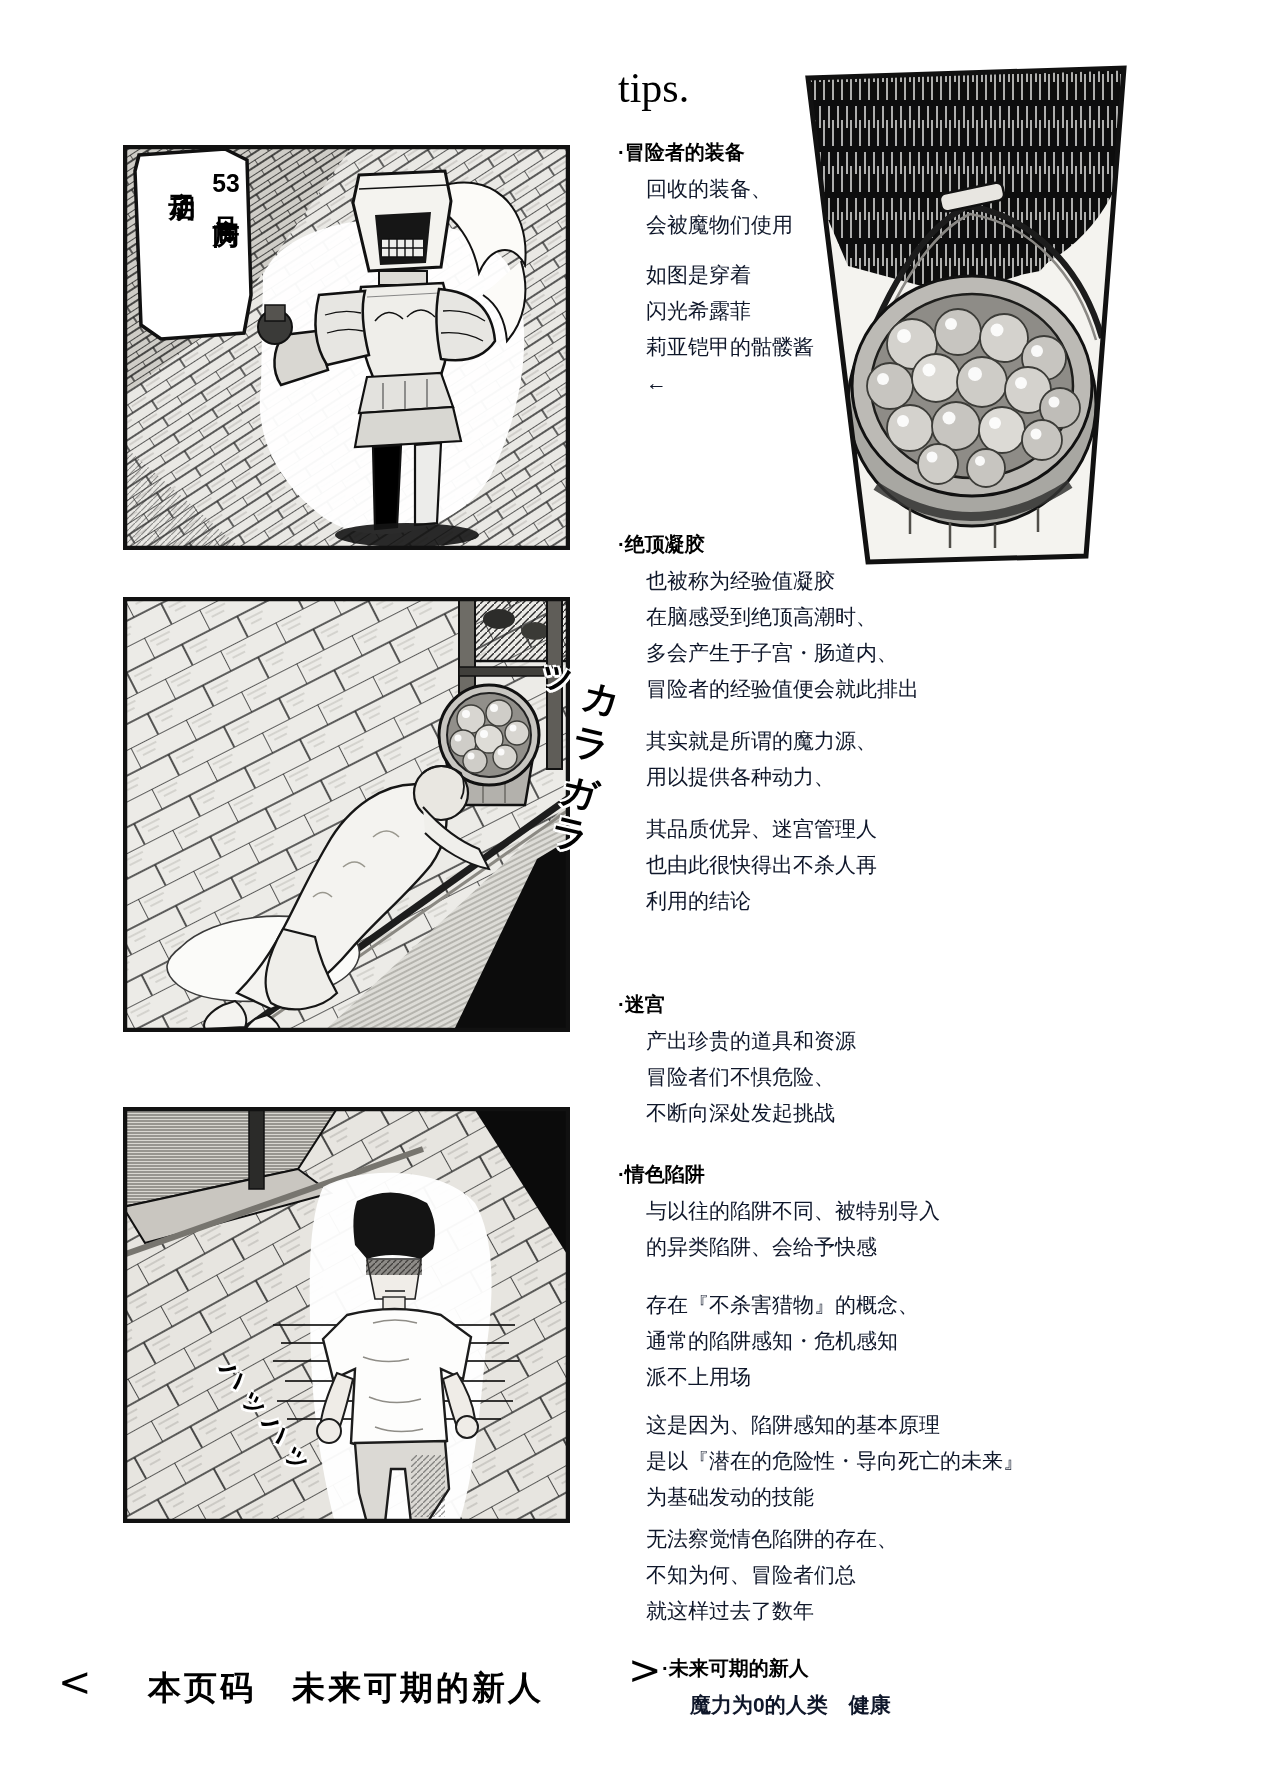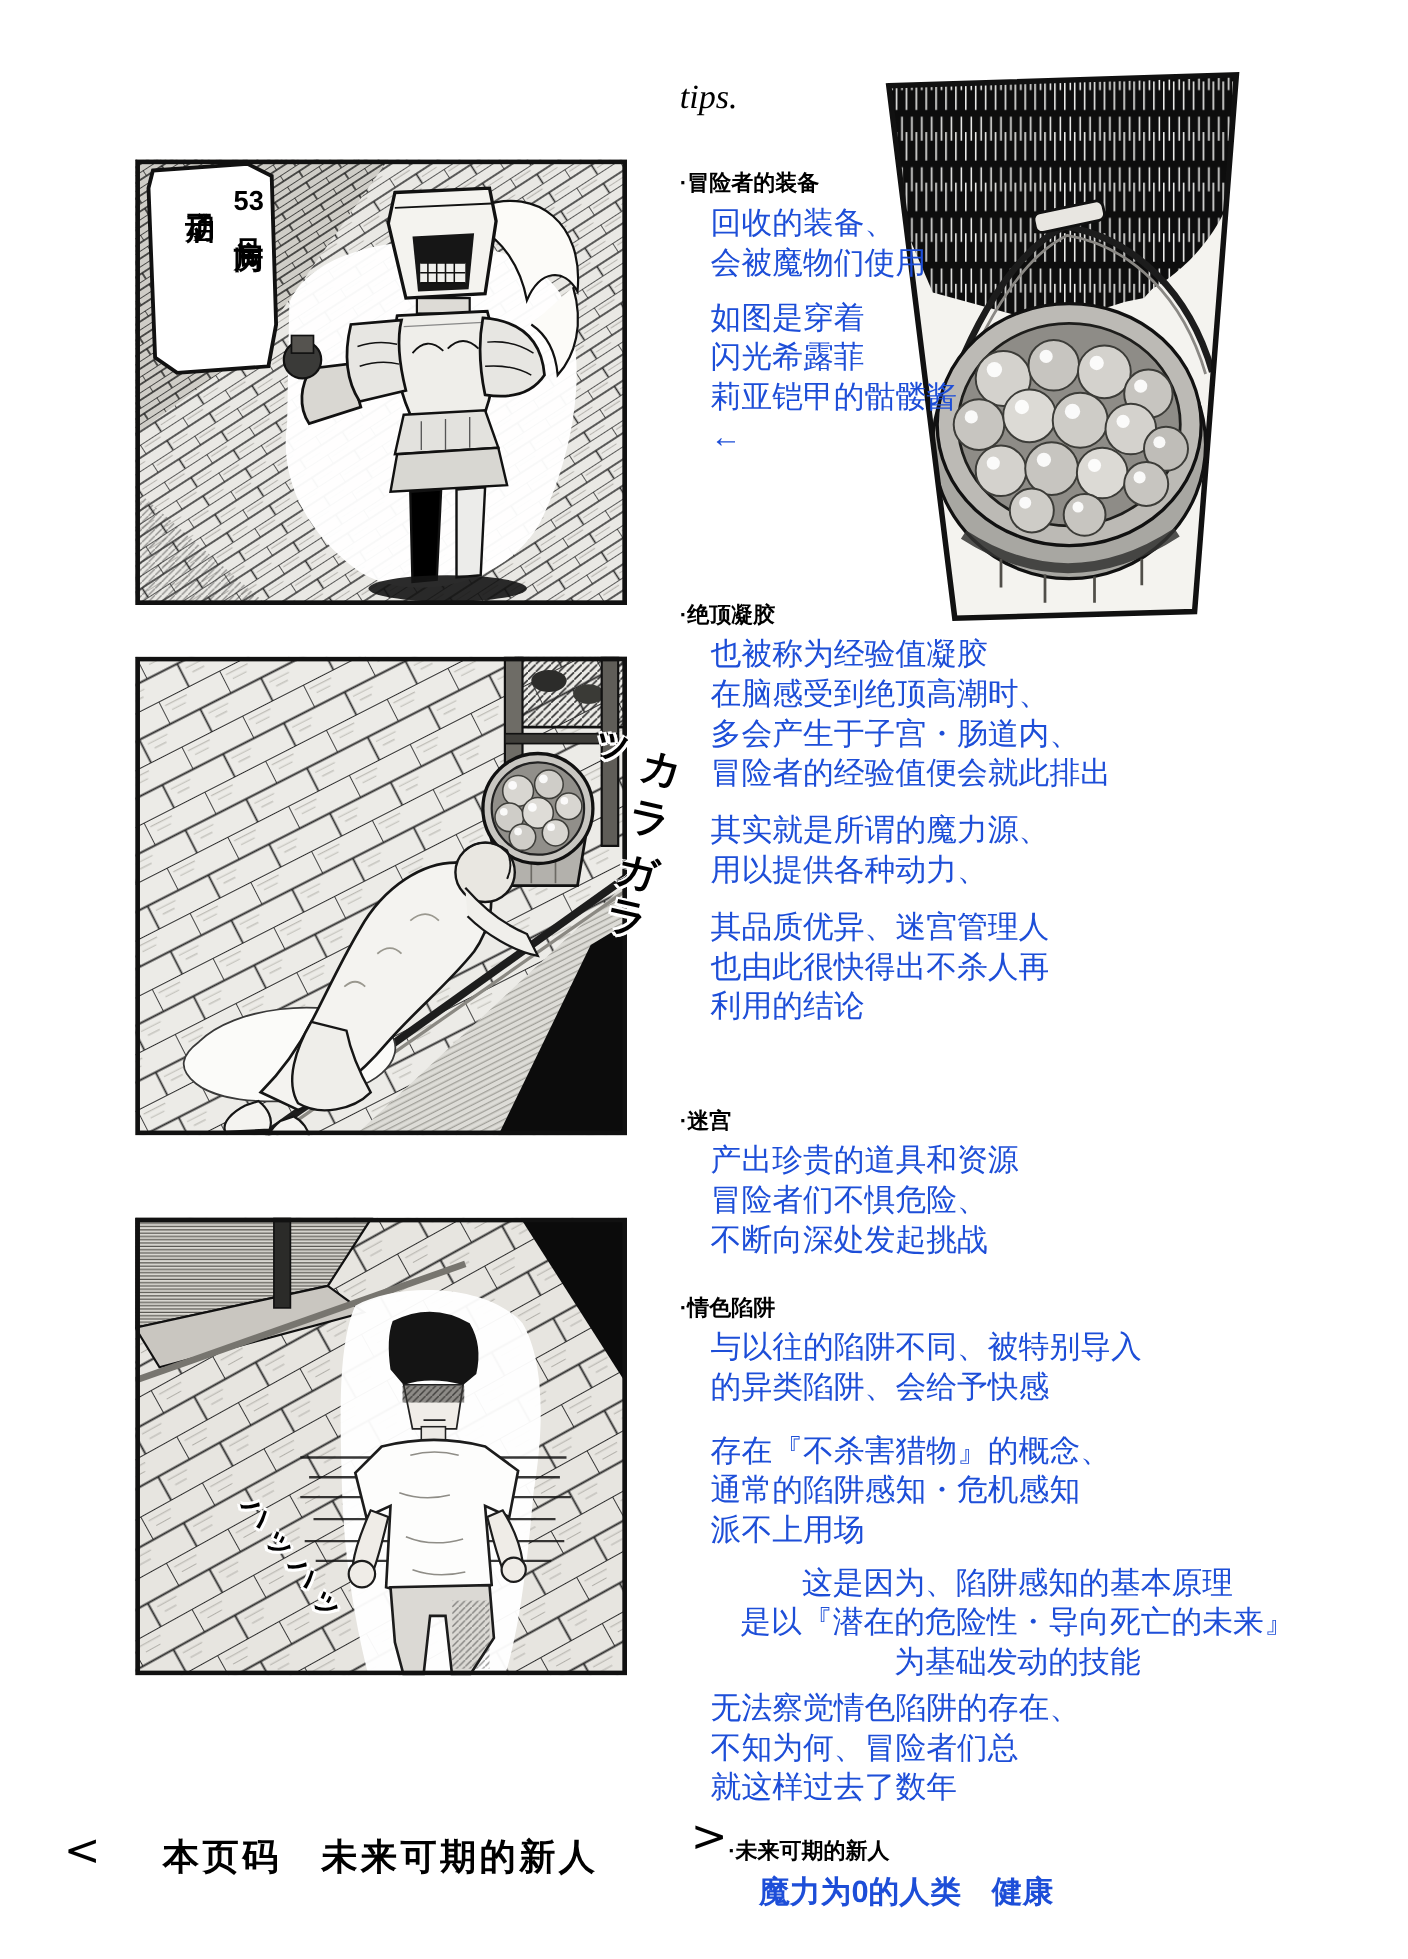--- a/index.html
+++ b/index.html
@@ -15,29 +15,29 @@
   .tcy{text-combine-upright:all;font-size:25px;}
   
   .sfx{position:absolute;font-family:"Liberation Sans",sans-serif;font-weight:bold;color:#000;
     text-shadow:-2px -2px 0 #fff,2px -2px 0 #fff,-2px 2px 0 #fff,2px 2px 0 #fff,0 3px 0 #fff,3px 0 0 #fff;
     z-index:6;}
   .sfx-karagara{left:556px;top:656px;width:52px;height:230px;writing-mode:vertical-rl;
     text-orientation:upright;font-size:37px;line-height:48px;transform:rotate(13deg);letter-spacing:4px;}
   .sfx-hahha{left:240px;top:1352px;font-size:28px;letter-spacing:6px;transform:rotate(52deg);transform-origin:left top;}
   
   .tips{position:absolute;left:618px;top:68px;width:586px;z-index:4;}
-  .tips-label{font-family:"Liberation Serif",serif;font-size:31px;line-height:40px;margin-bottom:40px;color:#000;font-style:italic;}
+  .tips-label{font-family:"Liberation Serif",serif;font-size:42px;line-height:40px;margin-bottom:25px;color:#000;}
   .tips h3{margin:0;font-size:20px;line-height:38px;font-weight:bold;color:#000;
     font-family:"Liberation Sans",sans-serif;}
-  .para{padding-left:28px;font-family:"Liberation Serif",serif;font-size:28px;line-height:36px;color:#1d4ed8;}
+  .para{padding-left:28px;font-family:"Liberation Serif",serif;font-size:21px;line-height:36px;color:#0f172a;}
   .para .line{white-space:nowrap;}
   .sec2{margin-top:124px;} .sec3{margin-top:66px;} .sec4{margin-top:24px;}
   .sec5{margin-top:20px;margin-left:44px;}
   .sec5 .para{font-family:"Liberation Sans",sans-serif;font-weight:bold;}
-  .g16{margin-top:16px;} .g14{margin-top:14px;} .g22{margin-top:22px;} .g12{margin-top:12px;text-align:center;} .g6{margin-top:6px;}
+  .g16{margin-top:16px;} .g14{margin-top:14px;} .g22{margin-top:22px;} .g12{margin-top:12px;} .g6{margin-top:6px;}
   
   .pager{position:absolute;font-size:40px;line-height:40px;color:#000;z-index:4;cursor:pointer;
     font-family:"DejaVu Sans",sans-serif;}
   .pager-prev{left:58px;top:1662px;}
   .pager-next{left:628px;top:1650px;}
   .pager-label{position:absolute;left:148px;top:1666px;font-size:33px;font-weight:bold;
     letter-spacing:3px;color:#000;z-index:4;font-family:"Liberation Sans",sans-serif;}
 </style>
 </head>
 <body>

